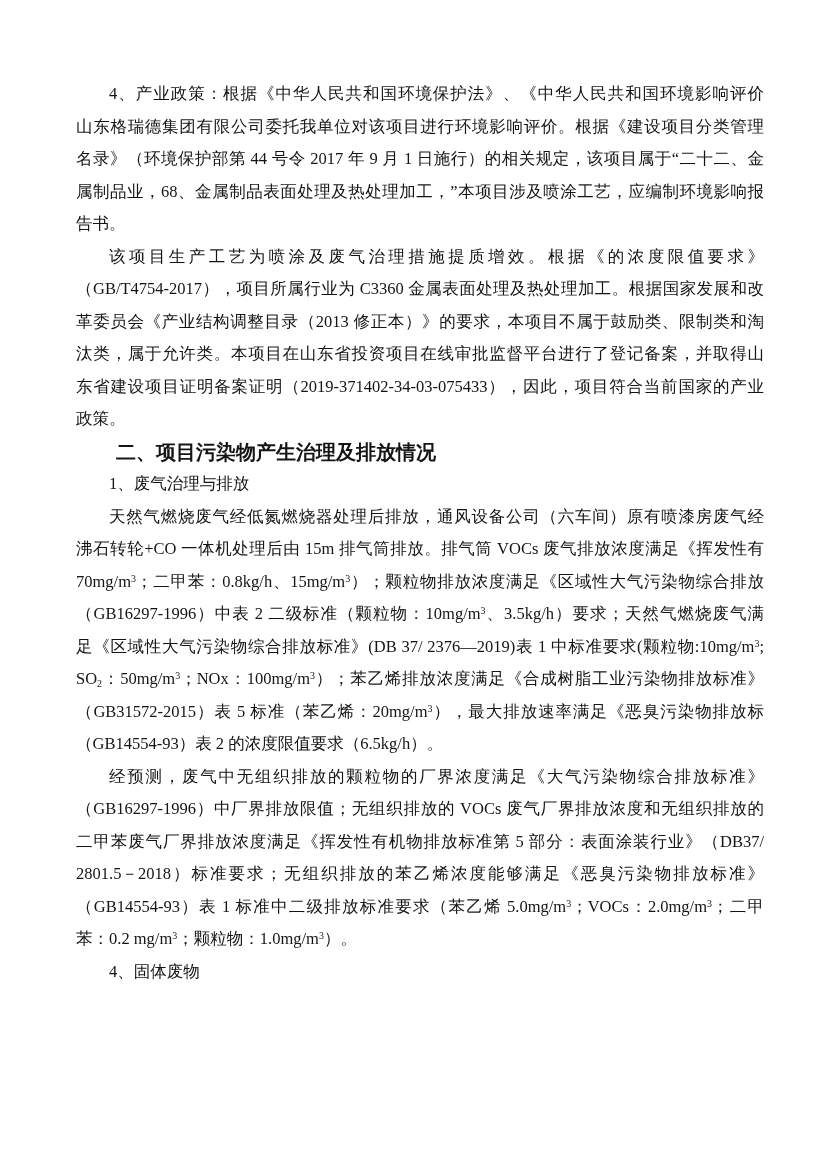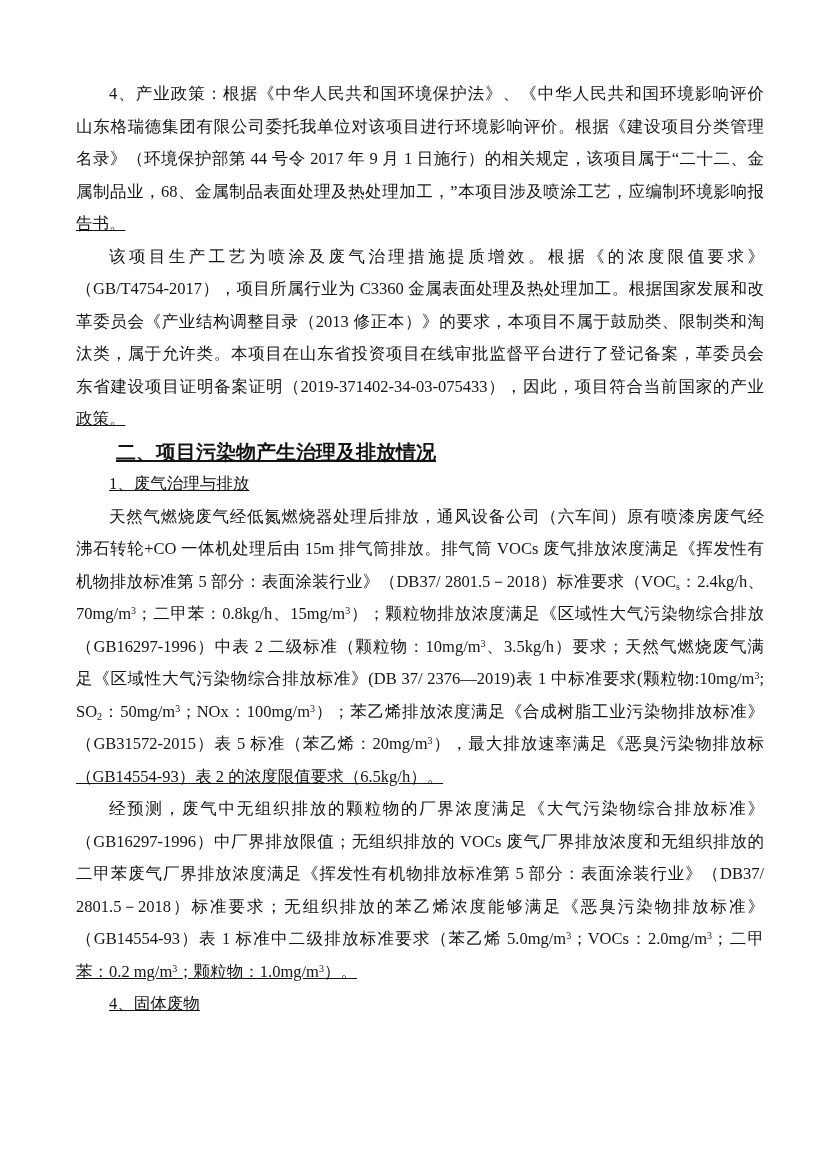--- a/index.html
+++ b/index.html
@@ -22,21 +22,21 @@
   .line {
     font-size: 16.5px;
     line-height: 32.5px;
     height: 32.5px;
     overflow: hidden;
     text-align: justify;
     text-align-last: justify;
     word-break: break-all;
   }
   .line.indent { text-indent: 2em; }
-  .line.last, .heading .line, .subheading .line { text-align-last: left; text-decoration: underline; }
+  .line.last, .heading .line, .subheading .line { text-align-last: left; }
   .heading .line {
     font-weight: 700;
     font-family: "Liberation Sans", "DejaVu Sans", sans-serif;
     font-size: 20px;
   }
   sup, sub { font-size: 10px; line-height: 0; }
   sup { vertical-align: 5px; }
   sub { vertical-align: -3px; }
 </style>
 </head>
@@ -48,34 +48,33 @@
         <div class="line indent">4、产业政策：根据《中华人民共和国环境保护法》、《中华人民共和国环境影响评价法》，</div>
         <div class="line">山东格瑞德集团有限公司委托我单位对该项目进行环境影响评价。根据《建设项目分类管理</div>
         <div class="line">名录》（环境保护部第 44 号令 2017 年 9 月 1 日施行）的相关规定，该项目属于“二十二、金</div>
         <div class="line">属制品业，68、金属制品表面处理及热处理加工，”本项目涉及喷涂工艺，应编制环境影响报</div>
         <div class="line last">告书。</div>
       </div>
       <div class="block body">
         <div class="line indent">该项目生产工艺为喷涂及废气治理措施提质增效。根据《的浓度限值要求》</div>
         <div class="line">（GB/T4754-2017），项目所属行业为 C3360 金属表面处理及热处理加工。根据国家发展和改</div>
         <div class="line">革委员会《产业结构调整目录（2013 修正本）》的要求，本项目不属于鼓励类、限制类和淘</div>
-        <div class="line">汰类，属于允许类。本项目在山东省投资项目在线审批监督平台进行了登记备案，革委员会</div>
+        <div class="line">汰类，属于允许类。本项目在山东省投资项目在线审批监督平台进行了登记备案，并取得山</div>
         <div class="line">东省建设项目证明备案证明（2019-371402-34-03-075433），因此，项目符合当前国家的产业</div>
         <div class="line last">政策。</div>
       </div>
       <div class="block heading">
         <div class="line indent last">二、项目污染物产生治理及排放情况</div>
       </div>
       <div class="block subheading">
         <div class="line indent last">1、废气治理与排放</div>
       </div>
       <div class="block body">
         <div class="line indent">天然气燃烧废气经低氮燃烧器处理后排放，通风设备公司（六车间）原有喷漆房废气经</div>
         <div class="line">沸石转轮+CO 一体机处理后由 15m 排气筒排放。排气筒 VOCs 废气排放浓度满足《挥发性有</div>
-        <div class="line">机物排放标准第 5 部分：表面涂装行业》（DB37/ 2801.5－2018）标准要求（VOC<sub>s</sub>：2.4kg/h、</div>
         <div class="line">70mg/m<sup>3</sup>；二甲苯：0.8kg/h、15mg/m<sup>3</sup>）；颗粒物排放浓度满足《区域性大气污染物综合排放</div>
         <div class="line">（GB16297-1996）中表 2 二级标准（颗粒物：10mg/m<sup>3</sup>、3.5kg/h）要求；天然气燃烧废气满</div>
         <div class="line">足《区域性大气污染物综合排放标准》(DB 37/ 2376—2019)表 1 中标准要求(颗粒物:10mg/m<sup>3</sup>;</div>
         <div class="line">SO<sub>2</sub>：50mg/m<sup>3</sup>；NOx：100mg/m<sup>3</sup>）；苯乙烯排放浓度满足《合成树脂工业污染物排放标准》</div>
         <div class="line">（GB31572-2015）表 5 标准（苯乙烯：20mg/m<sup>3</sup>），最大排放速率满足《恶臭污染物排放标准》</div>
         <div class="line last">（GB14554-93）表 2 的浓度限值要求（6.5kg/h）。</div>
       </div>
       <div class="block body">
         <div class="line indent">经预测，废气中无组织排放的颗粒物的厂界浓度满足《大气污染物综合排放标准》</div>
         <div class="line">（GB16297-1996）中厂界排放限值；无组织排放的 VOCs 废气厂界排放浓度和无组织排放的</div>

